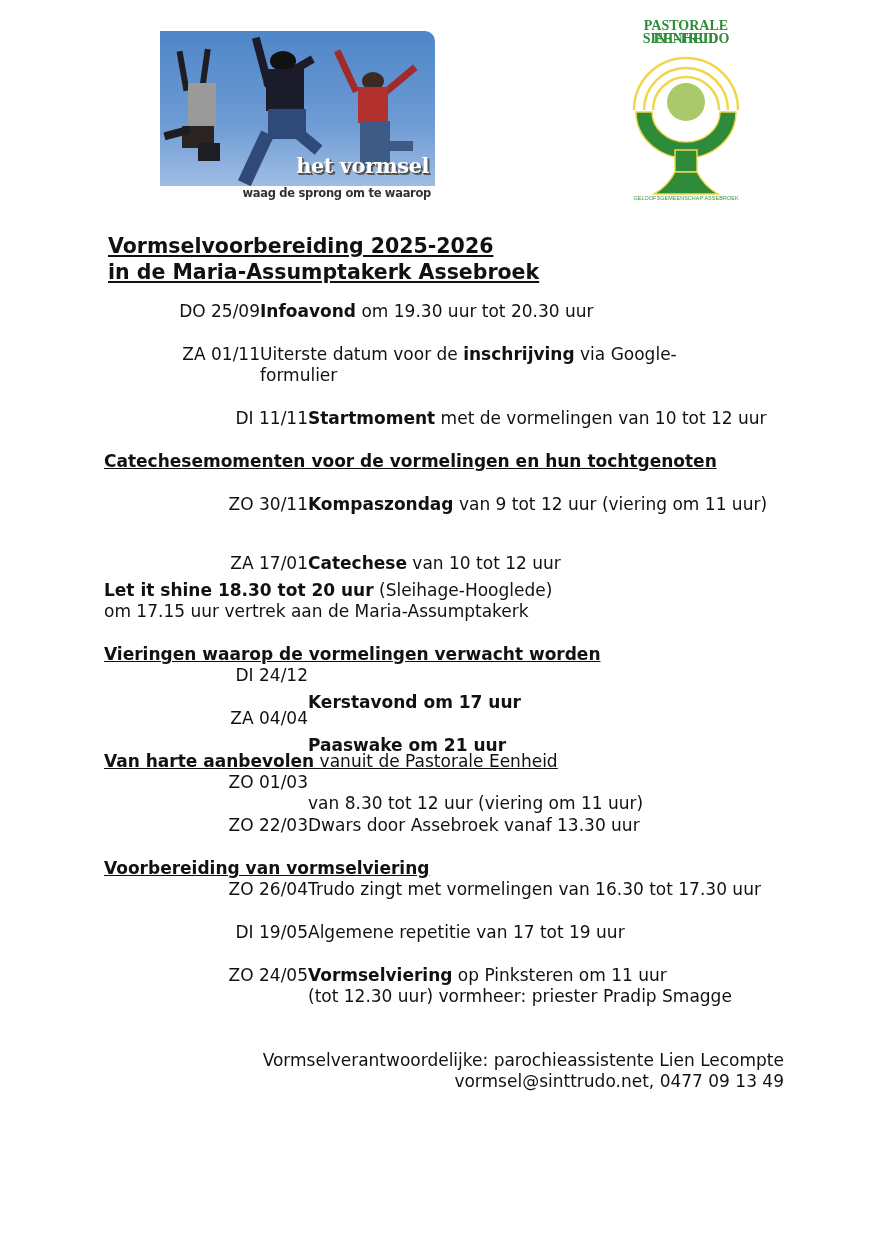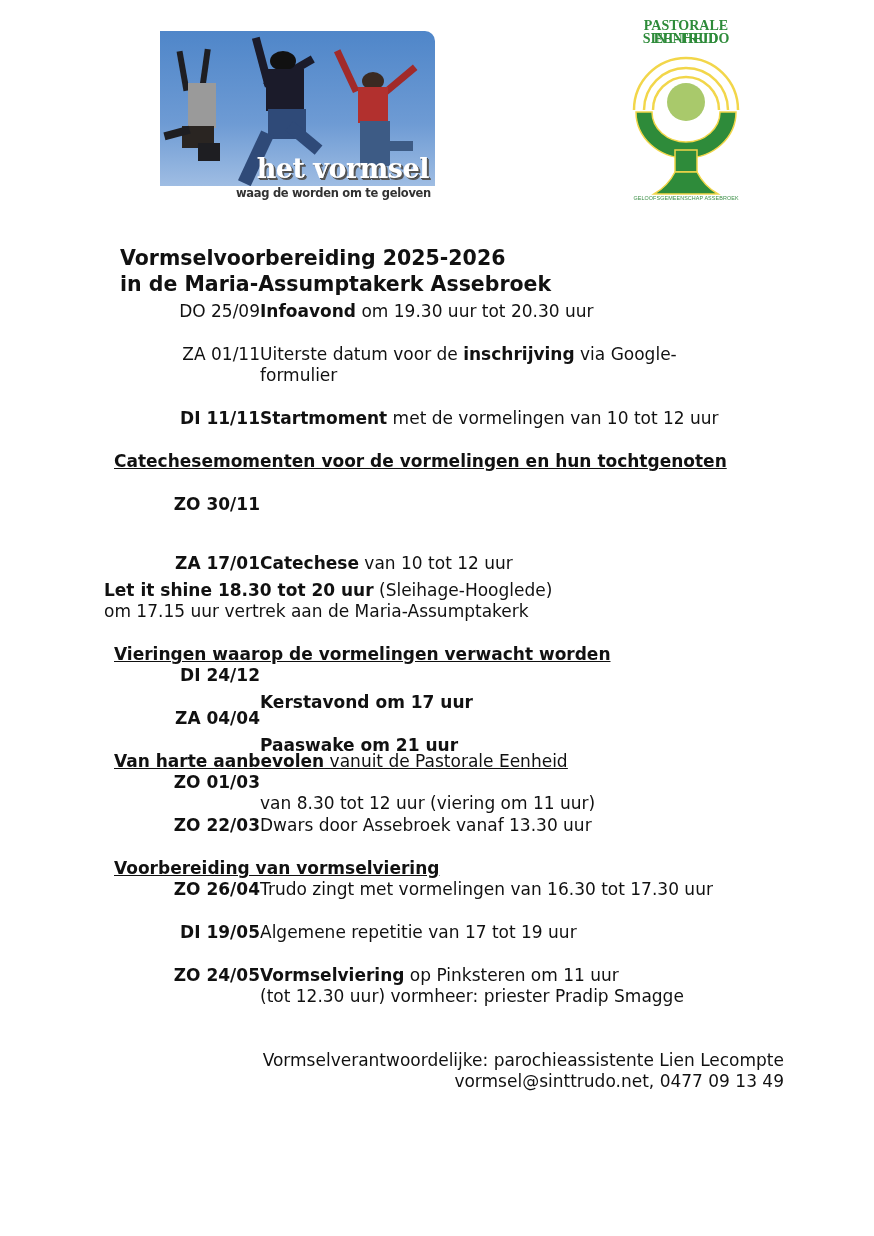--- a/index.html
+++ b/index.html
@@ -3,37 +3,37 @@
 <meta charset="utf-8">
 <style>
   html, body { margin: 0; padding: 0; background: #ffffff; }
   body { width: 874px; height: 1236px; position: relative; overflow: hidden;
          font-family: "DejaVu Sans", sans-serif; color: #111111; }
   .banner { position: absolute; left: 160px; top: 31px; width: 275px; height: 170px; }
   .banner-photo { position: absolute; left: 0; top: 0; width: 275px; height: 155px;
                   background: linear-gradient(180deg, #4f86c9 0%, #6e9bd4 60%, #9fbde3 100%);
                   border-top-right-radius: 10px; overflow: hidden; }
   .banner-title { position: absolute; right: 6px; top: 124px; font-family: "DejaVu Serif", serif;
-                  font-weight: bold; font-size: 27px; color: #ffffff; letter-spacing: -0.5px;
+                  font-weight: bold; font-size: 21px; color: #ffffff; letter-spacing: -0.5px;
                   text-shadow: 2px 2px 0 #555, 1px 1px 0 #333; line-height: 1; }
   .banner-sub { position: absolute; right: 4px; top: 155px; font-family: "DejaVu Sans", sans-serif;
                 font-size: 11.5px; color: #333; font-weight: bold; letter-spacing: -0.3px; }
   .logo { position: absolute; left: 622px; top: 16px; width: 128px; height: 190px; }
   .logo-text { position: absolute; left: 0; width: 128px; text-align: center; color: #2e8b3a;
                font-family: Liberation Serif, serif; font-weight: bold; font-size: 14px; line-height: 13px; }
   .logo-foot { position: absolute; left: 0; top: 179px; width: 128px; text-align: center; color: #3a8e45;
                font-family: "Liberation Sans", sans-serif; font-size: 5.4px; letter-spacing: 0.1px; }
   .content { position: absolute; left: 104px; top: 229px; width: 680px; font-size: 17px; }
-  .title { font-weight: bold; font-size: 20.5px; line-height: 26px; margin: 16px; }
+  .title { font-weight: bold; text-decoration: underline; font-size: 20.5px; line-height: 26px; margin: 4px; }
   .row { display: flex; line-height: 21px; }
   .date { width: 156px; flex: none; text-align: right; }
-  .date.bold { font-weight: bold; }
+  .date.bold { font-weight: normal; margin-left: 48px; }
   .desc { flex: 1; }
   .b { font-weight: bold; margin-top: 27px; }
-  .section { font-weight: bold; text-decoration: underline; line-height: 21px; margin-left: 10px; }
+  .section { font-weight: bold; text-decoration: underline; line-height: 21px; }
   .section .normal { font-weight: normal; text-decoration: underline; }
   .abs { position: absolute; left: 0; width: 680px; }
 </style>
 </head>
 <body>
 
 <div class="banner">
   <div class="banner-photo">
     <svg width="275" height="155" viewBox="0 0 275 155">
 
@@ -60,21 +60,21 @@
         <rect x="183" y="18" width="7" height="45" fill="#a12a2a" transform="rotate(-25 186 40)"></rect>
         <rect x="235" y="28" width="7" height="45" fill="#a12a2a" transform="rotate(50 238 50)"></rect>
         <ellipse cx="213" cy="50" rx="11" ry="9" fill="#3a2a22"></ellipse>
         <rect x="198" y="56" width="30" height="36" fill="#b2302e"></rect>
         <rect x="200" y="90" width="30" height="45" fill="#3d5b85"></rect>
         <rect x="225" y="110" width="28" height="10" fill="#3d5b85"></rect>
       </g>
     </svg>
   </div>
   <div class="banner-title">het vormsel</div>
-  <div class="banner-sub">waag de worden om te geloven</div>
+  <div class="banner-sub">waag de sprong om te waarop</div>
 </div>
 
 <div class="logo">
   <div class="logo-text" style="top:3px">PASTORALE EENHEID</div>
   <div class="logo-text" style="top:16px">SINT-TRUDO</div>
   <svg width="128" height="150" viewBox="0 0 128 150" style="position:absolute;left:0;top:30px">
     <path d="M 12 64 A 52 52 0 1 1 116 64" fill="none" stroke="#f2d64a" stroke-width="2.5"></path>
     <path d="M 22 64 A 42 42 0 1 1 106 64" fill="none" stroke="#f2d64a" stroke-width="2.5"></path>
     <path d="M 31 64 A 33 33 0 1 1 97 64" fill="none" stroke="#f2d64a" stroke-width="2.5"></path>
     <circle cx="64" cy="56" r="19" fill="#a9c96b"></circle>
@@ -102,20 +102,21 @@
     <div class="desc"><span>Uiterste datum voor de </span><span class="b">inschrijving</span><span> via Google-</span><br><span>formulier</span></div>
   </div>
   <div class="abs row" style="top:179px">
     <div class="date bold">DI 11/11</div>
     <div class="desc"><span class="b">Startmoment</span><span> met de vormelingen van 10 tot 12 uur</span></div>
   </div>
 
   <div class="abs section" style="top:222px">Catechesemomenten voor de vormelingen en hun tochtgenoten</div>
   <div class="abs row" style="top:265px">
     <div class="date bold">ZO 30/11</div>
+    <div class="desc"><span class="b">Kompaszondag</span><span> van 9 tot 12 uur (viering om 11 uur)</span></div>
   </div>
   <div class="abs row" style="top:324px">
     <div class="date bold">ZA 17/01</div>
     <div class="desc"><span class="b">Catechese</span><span> van 10 tot 12 uur</span></div>
   </div>
   <div class="abs row" style="top:351px">
     <div class="desc"><span class="b">Let it shine 18.30 tot 20 uur</span><span> (Sleihage-Hooglede)</span><br><span>om 17.15 uur vertrek aan de Maria-Assumptakerk</span></div>
   </div>
 
   <div class="abs section" style="top:415px">Vieringen waarop de vormelingen verwacht worden</div>

